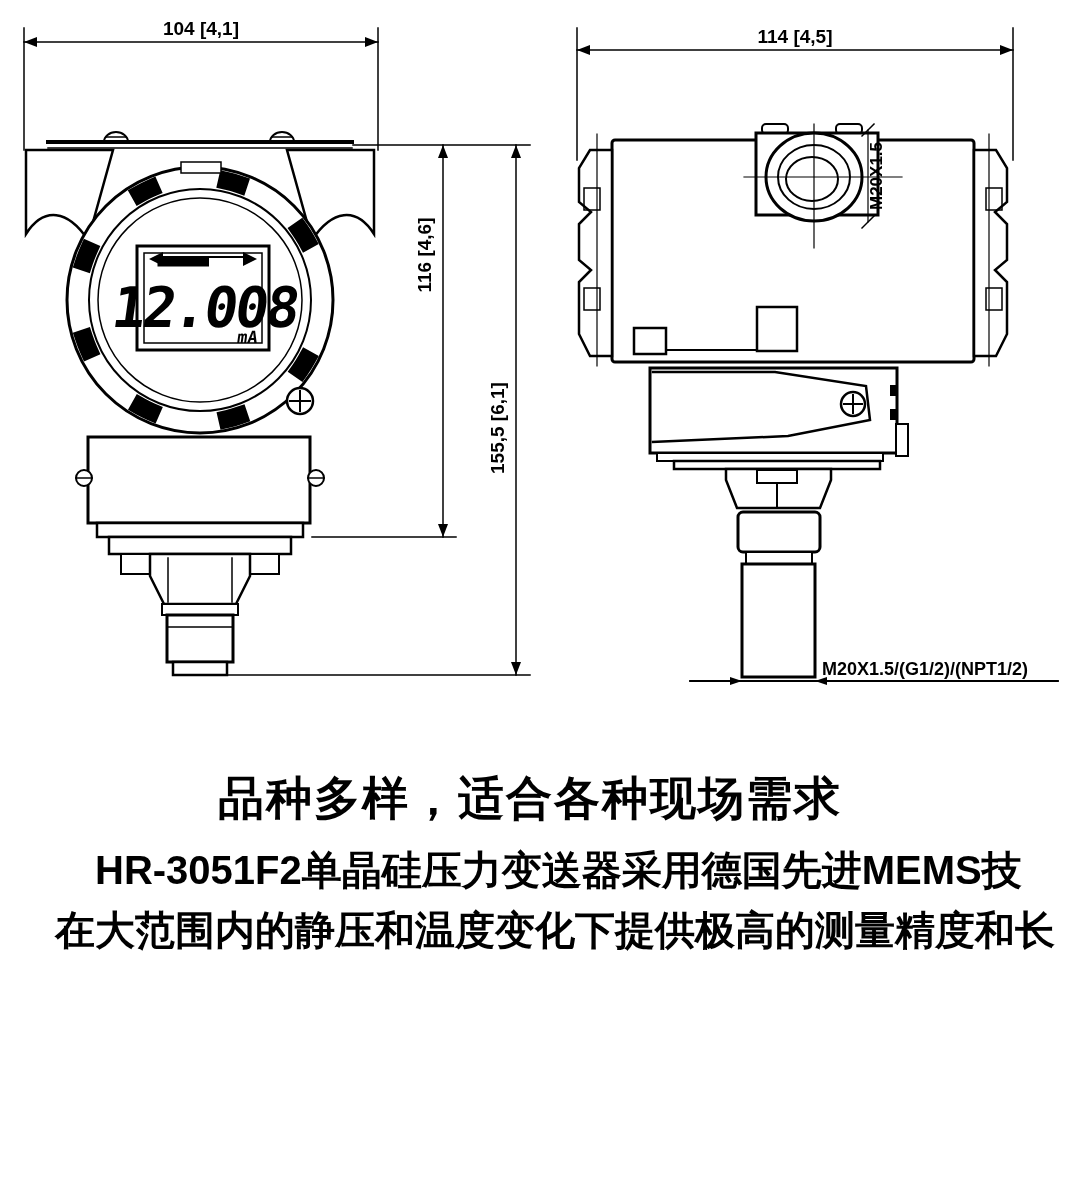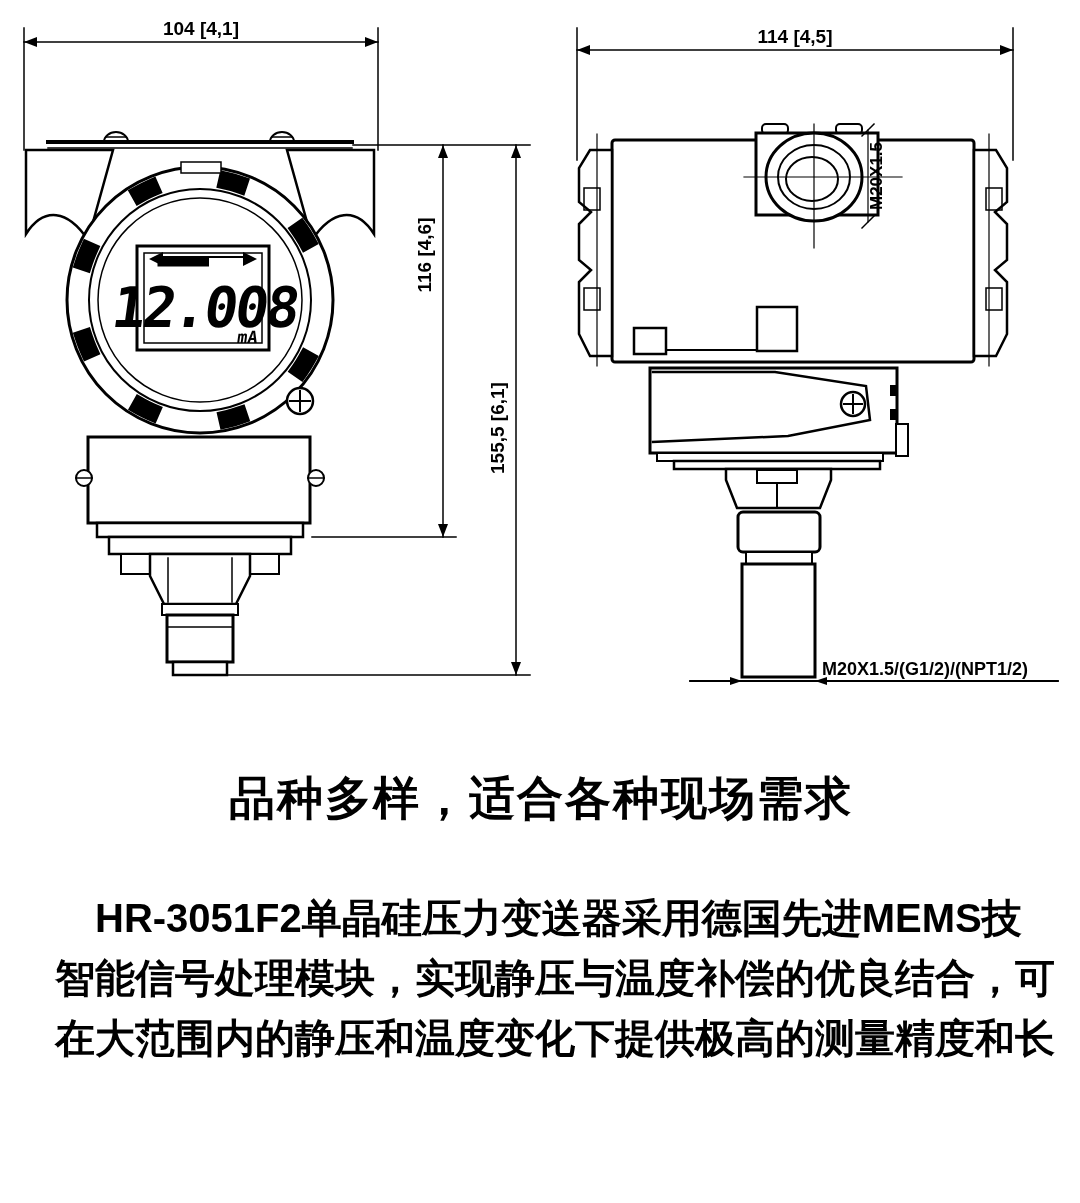--- a/index.html
+++ b/index.html
@@ -4,24 +4,24 @@
 <style>
   html,body{margin:0;padding:0;background:#ffffff;}
   .page{position:relative;width:1080px;height:1203px;background:#ffffff;overflow:hidden;
         font-family:"Liberation Sans",sans-serif;color:#000;}
   .drawing{position:absolute;left:0;top:0;width:1080px;height:740px;}
   .dim-label{font-family:"Liberation Sans",sans-serif;font-weight:bold;font-size:19px;fill:#000;}
   .dim-label-sm{font-family:"Liberation Sans",sans-serif;font-weight:bold;font-size:17px;fill:#000;}
   .lcd-digits{font-family:"DejaVu Sans Mono",monospace;font-weight:bold;font-size:56px;fill:#000;letter-spacing:-3px;}
   .lcd-unit{font-family:"DejaVu Sans Mono",monospace;font-weight:bold;font-size:17px;fill:#000;}
   .title{position:absolute;left:0;top:768px;width:1060px;text-align:center;
-         font-size:46px;font-weight:700;letter-spacing:2px;padding-left:11px;}
+         font-size:46px;font-weight:700;letter-spacing:2px;}
   .body-text{position:absolute;left:55px;top:840px;width:975px;font-size:40px;font-weight:600;}
   .body-text .line{height:60px;line-height:60px;white-space:nowrap;}
-  .body-text .line.indent{padding-left:40px;margin-top:48px;}
+  .body-text .line.indent{padding-left:40px;}
 </style>
 </head>
 <body>
 
 <div class="page">
 
   <svg class="drawing" viewBox="0 0 1080 740" xmlns="http://www.w3.org/2000/svg">
     <g stroke="#000" fill="none" stroke-linecap="square">
 
       <g>
@@ -172,17 +172,16 @@
           <text class="dim-label" x="822" y="675" text-anchor="start" stroke="none" fill="#000" style="font-size:18px">M20X1.5/(G1/2)/(NPT1/2)</text>
         </g>
       </g>
     </g>
   </svg>
 
   <div class="title">品种多样，适合各种现场需求</div>
 
   <div class="body-text">
     <div class="line indent">HR-3051F2单晶硅压力变送器采用德国先进MEMS技</div>
-    <div class="line">智能信号处理模块，实现静压与温度补偿的优良结合，可</div>
     <div class="line">在大范围内的静压和温度变化下提供极高的测量精度和长</div>
   </div>
 
 </div>
 
 </body></html>

